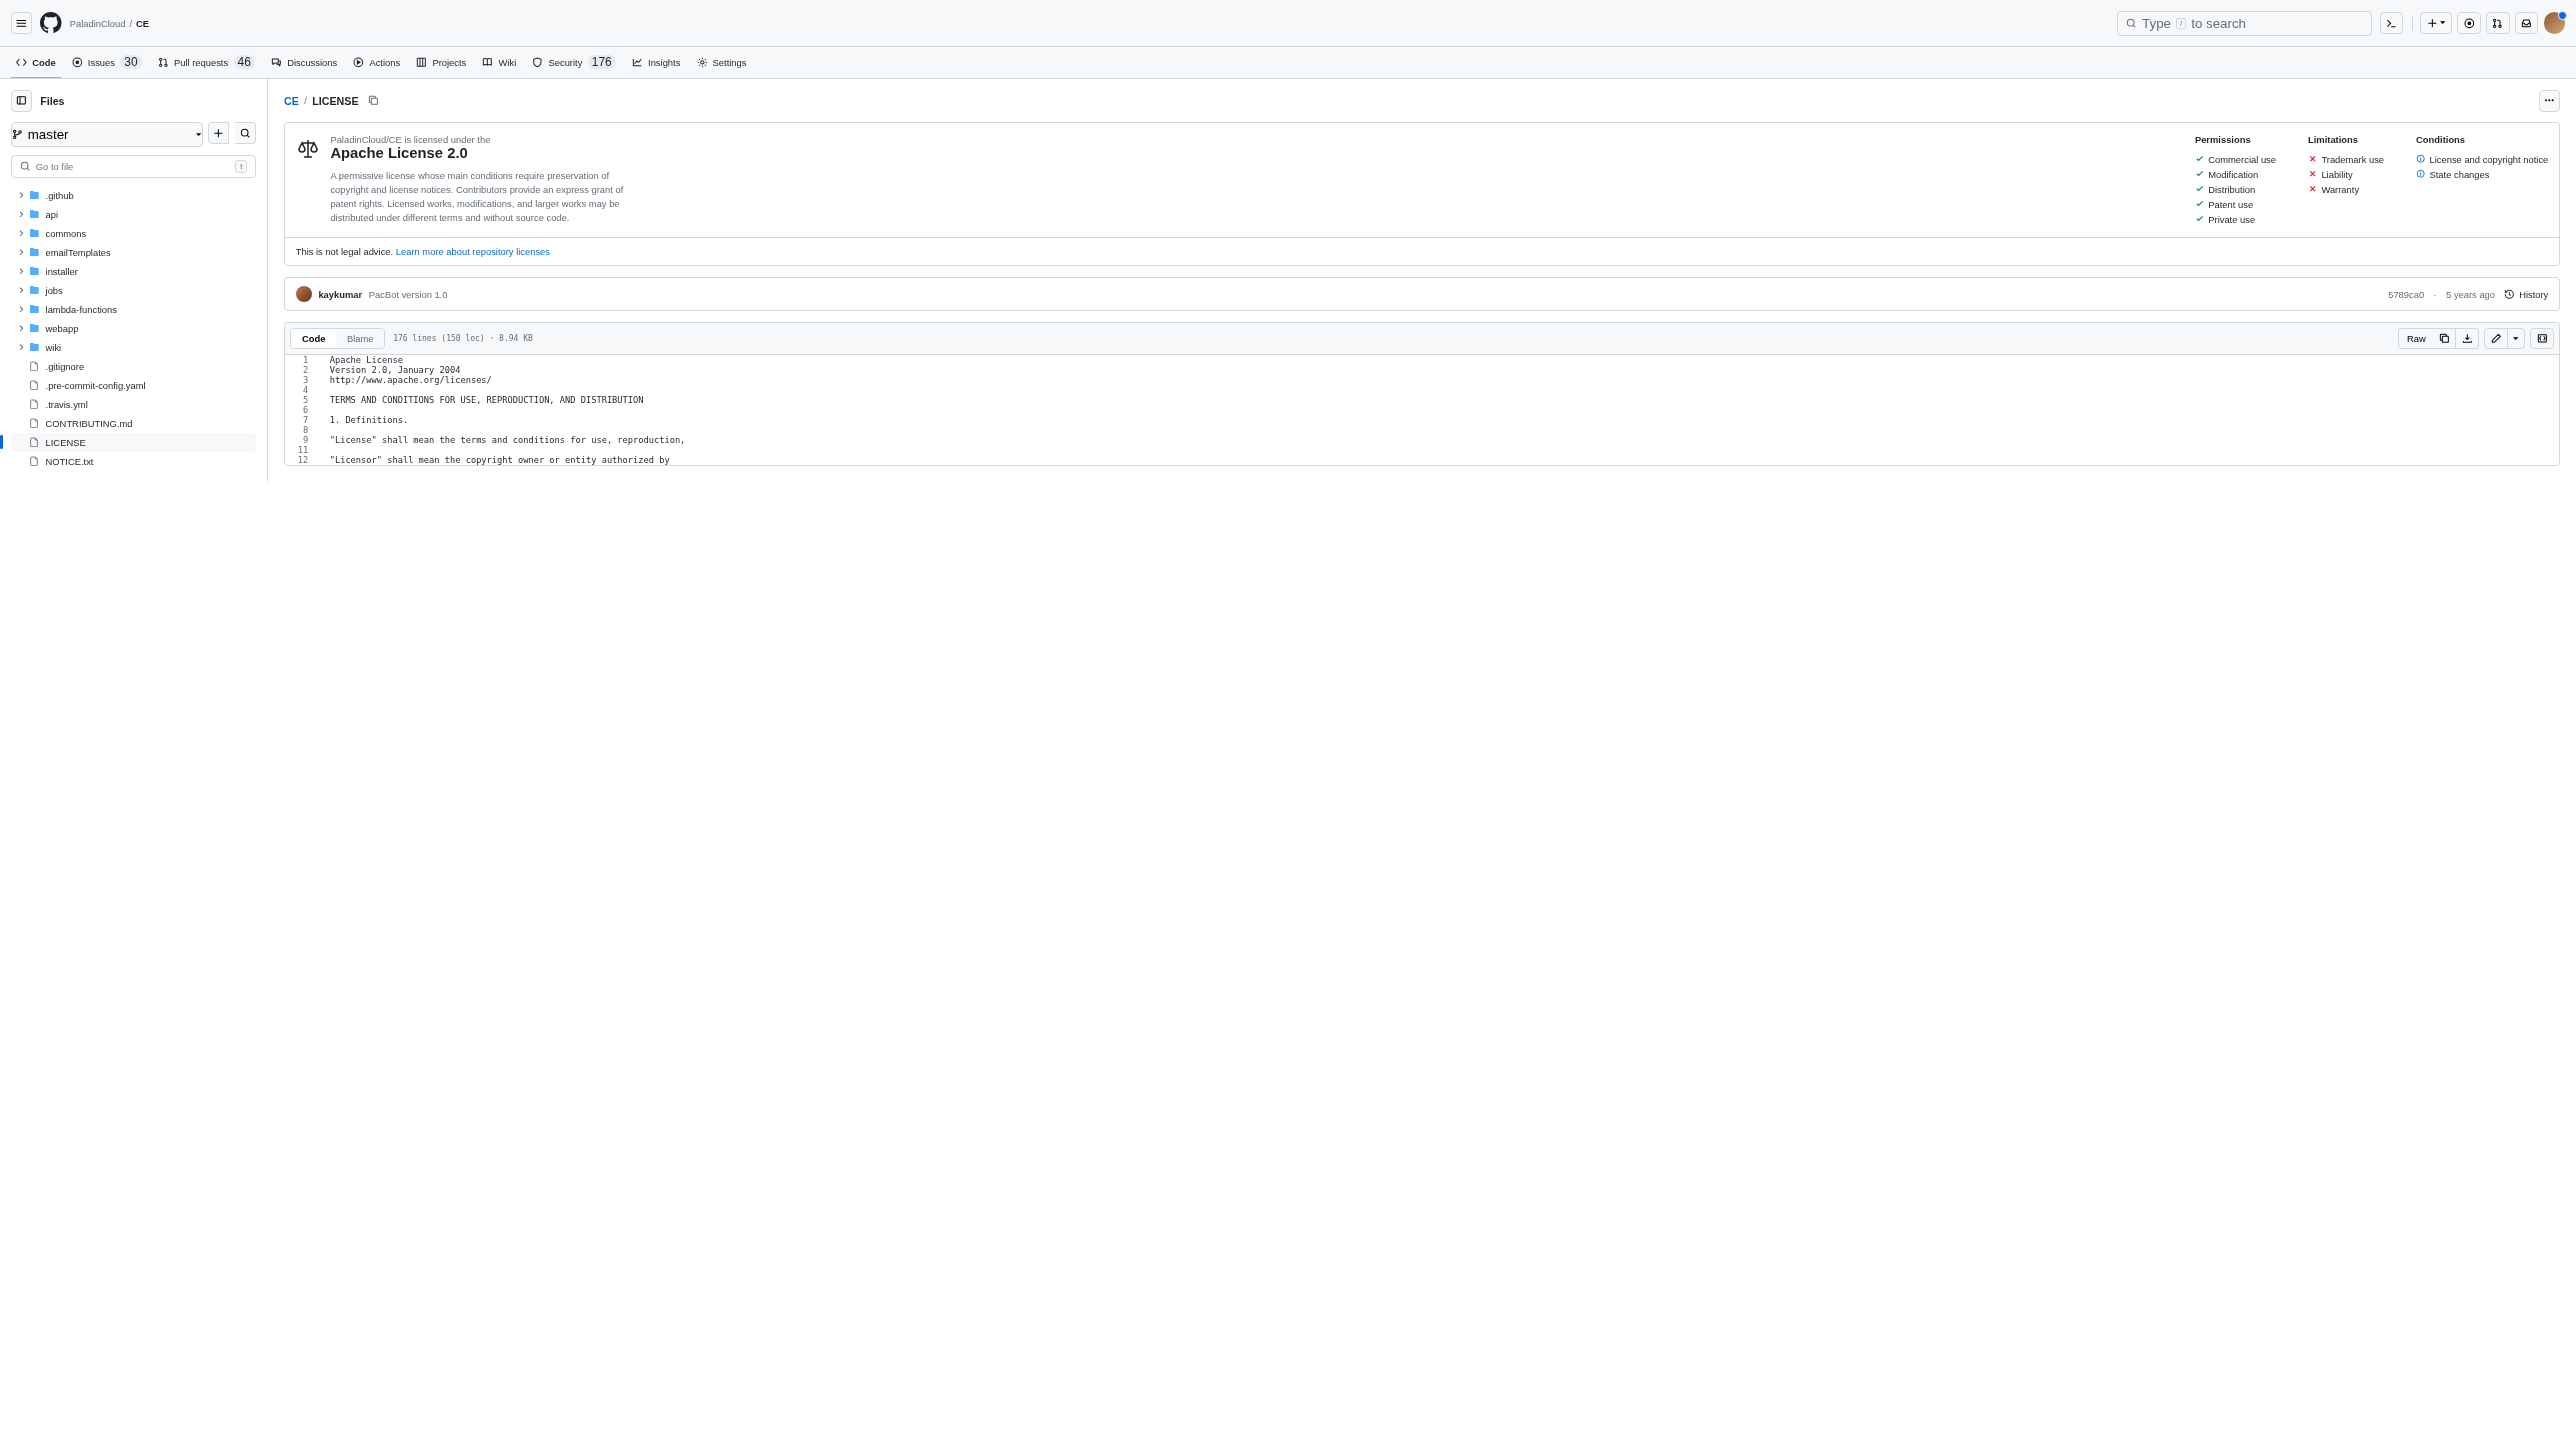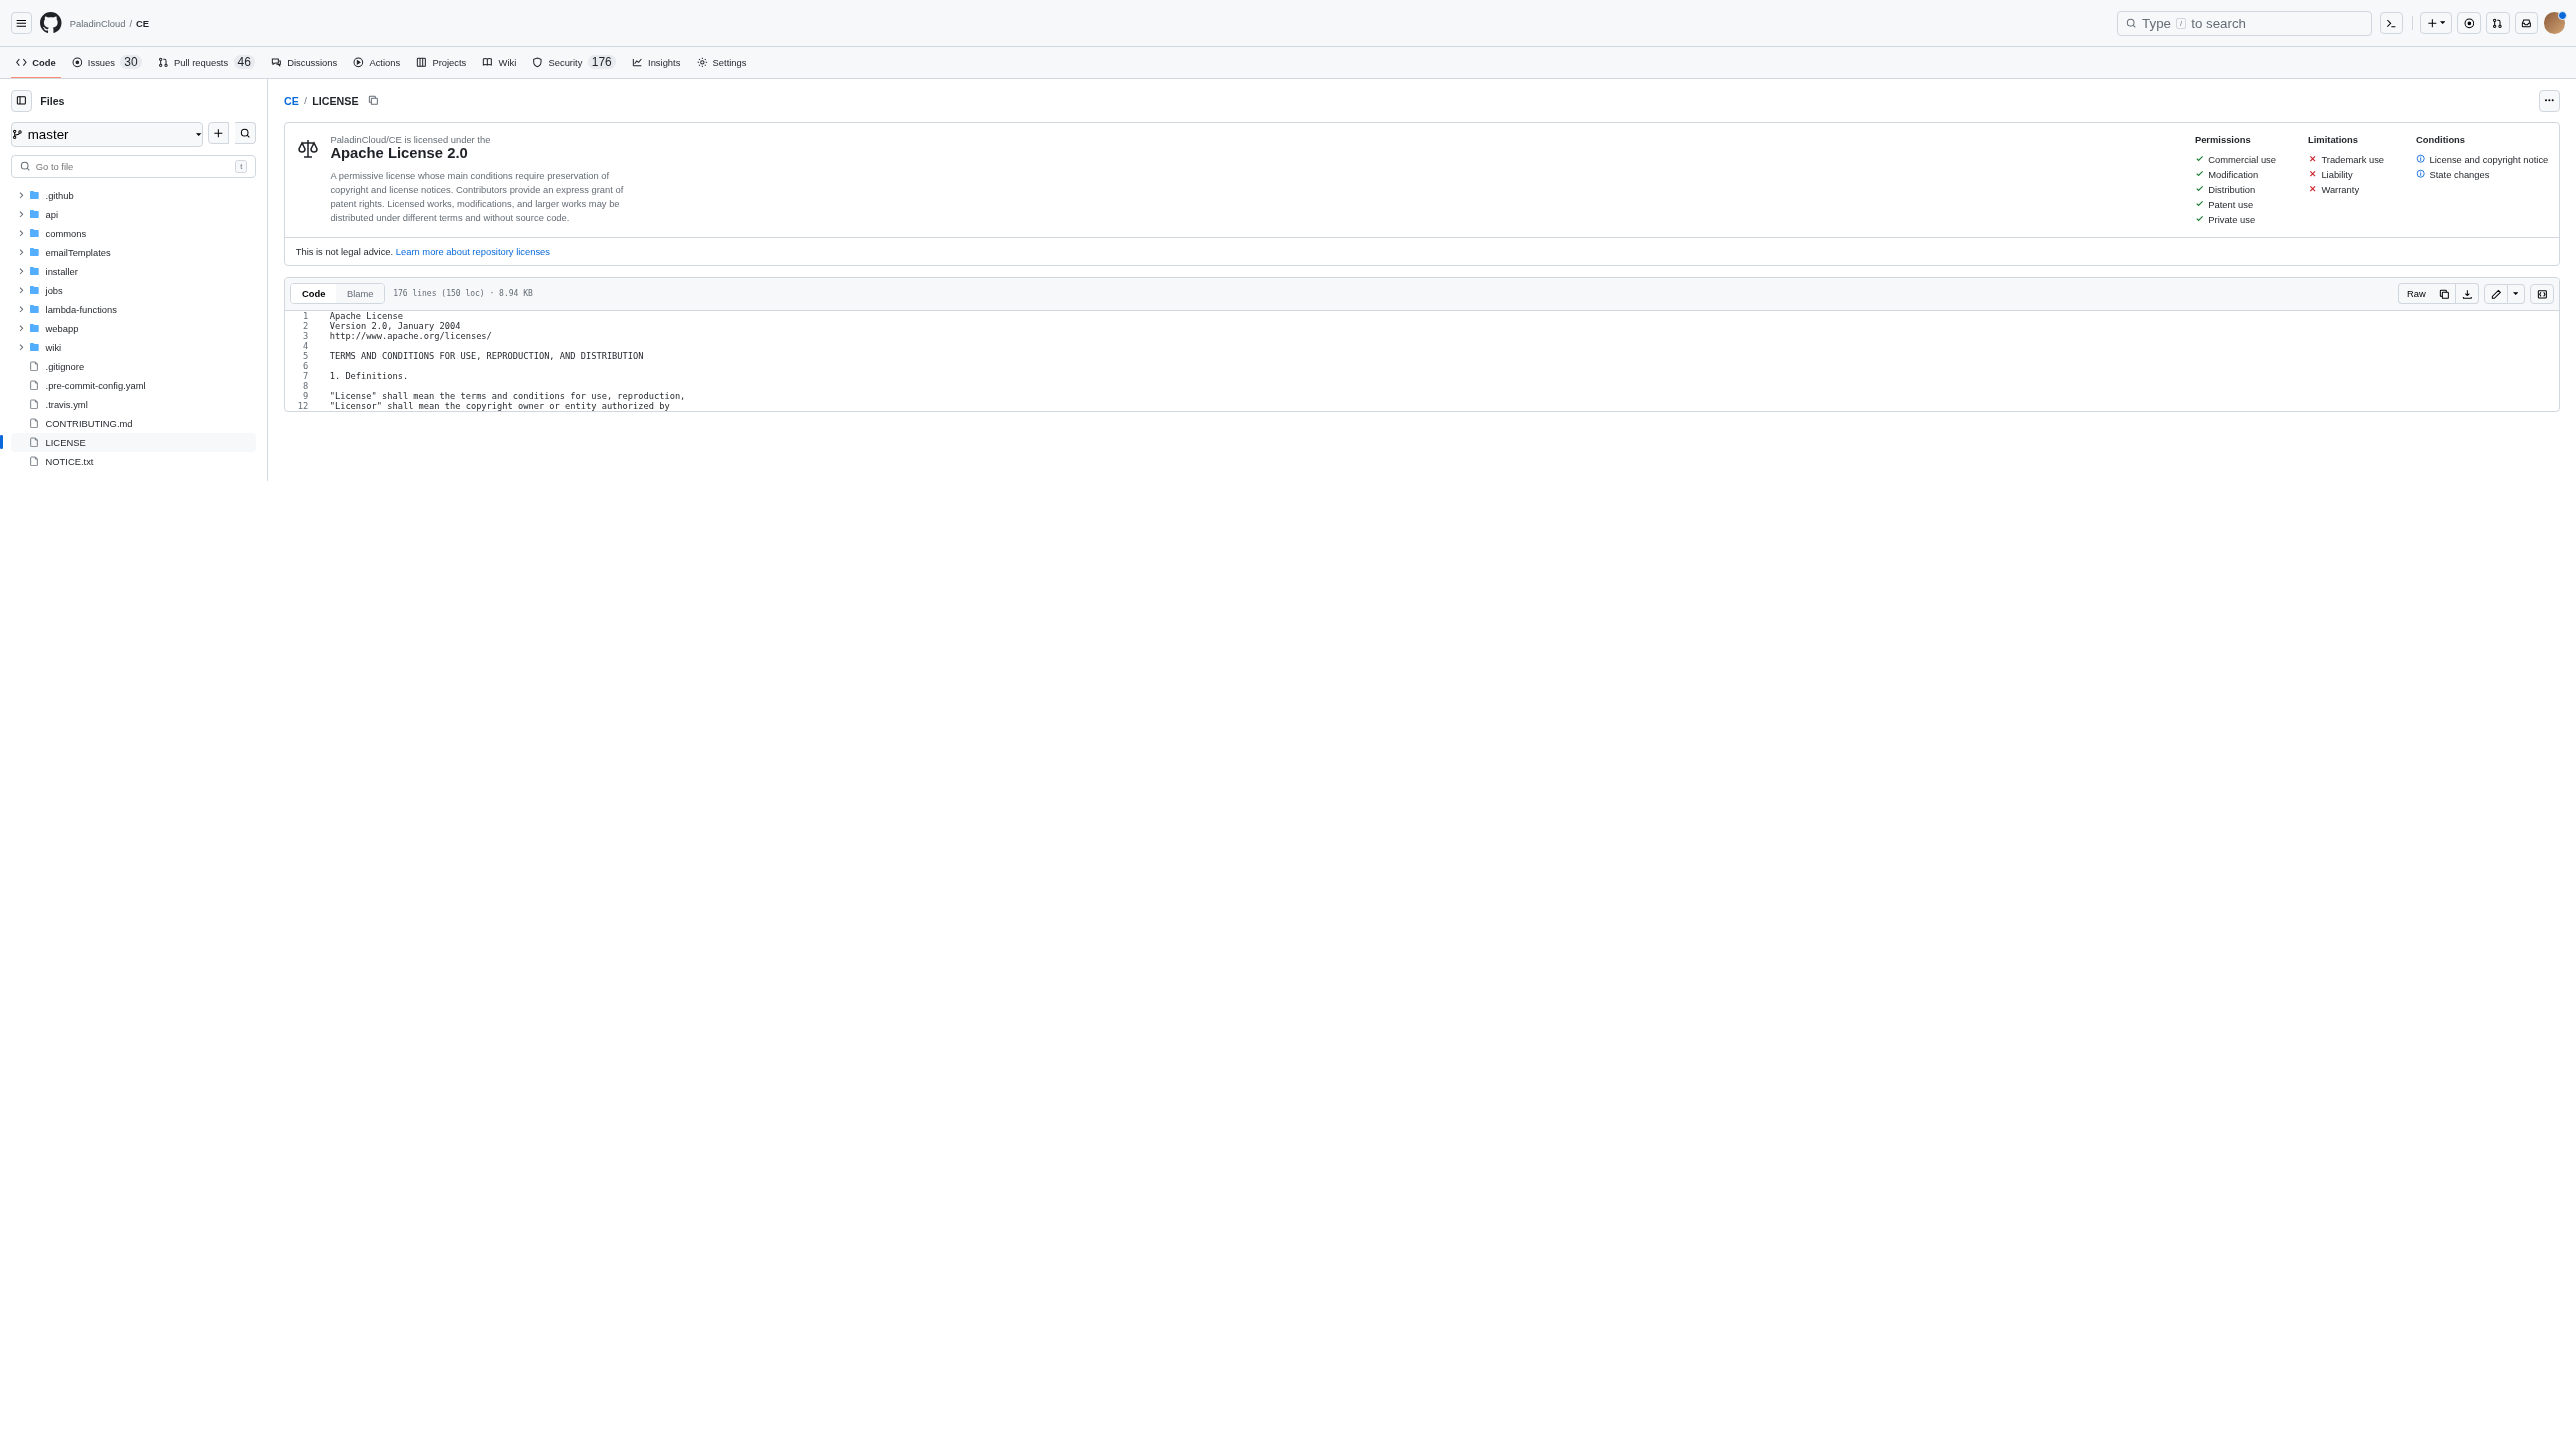--- a/index.html
+++ b/index.html
@@ -622,20 +622,36 @@
                 </li>
               </ul>
           </div>
         </div>
       </div>
       <div class="license-footer">
         <span>This is not legal advice. </span><a>Learn more about repository licenses</a>
       </div>
     </div>
 
+    <div class="commit-box">
+      <div class="commit-avatar"></div>
+      <a class="commit-author">kaykumar</a>
+      <a class="commit-msg">PacBot version 1.0</a>
+      <div class="commit-right">
+        <a>5789ca0</a>
+        <span>·</span>
+        <a>5 years ago</a>
+        <a class="history-link">
+          <svg class="icon16" viewBox="0 0 16 16" fill="none" stroke="currentColor" stroke-width="1.5">
+              <path d="M2 8a6 6 0 106-6c-2 0-3.8 1-4.9 2.5M2 2v3h3M8 5v3l2 2"></path>
+            </svg>
+          <span>History</span>
+        </a>
+      </div>
+    </div>
 
     <div class="file-box">
       <div class="file-hdr">
         <div class="tab-group">
           <button class="tab-btn active">Code</button>
           <button class="tab-btn">Blame</button>
         </div>
         <span class="file-meta">176 lines (150 loc) · 8.94 KB</span>
         <div class="file-actions">
           <div style="display:flex">
@@ -703,20 +719,24 @@
           </div>
           <div class="code-line">
             <span class="line-no">8</span>
             <span class="line-txt"></span>
           </div>
           <div class="code-line">
             <span class="line-no">9</span>
             <span class="line-txt">"License" shall mean the terms and conditions for use, reproduction,</span>
           </div>
           <div class="code-line">
+            <span class="line-no">11</span>
+            <span class="line-txt"></span>
+          </div>
+          <div class="code-line">
             <span class="line-no">12</span>
             <span class="line-txt">"Licensor" shall mean the copyright owner or entity authorized by</span>
           </div>
         </div>
     </div>
   </main>
 </div>
 
 
 </body></html>

